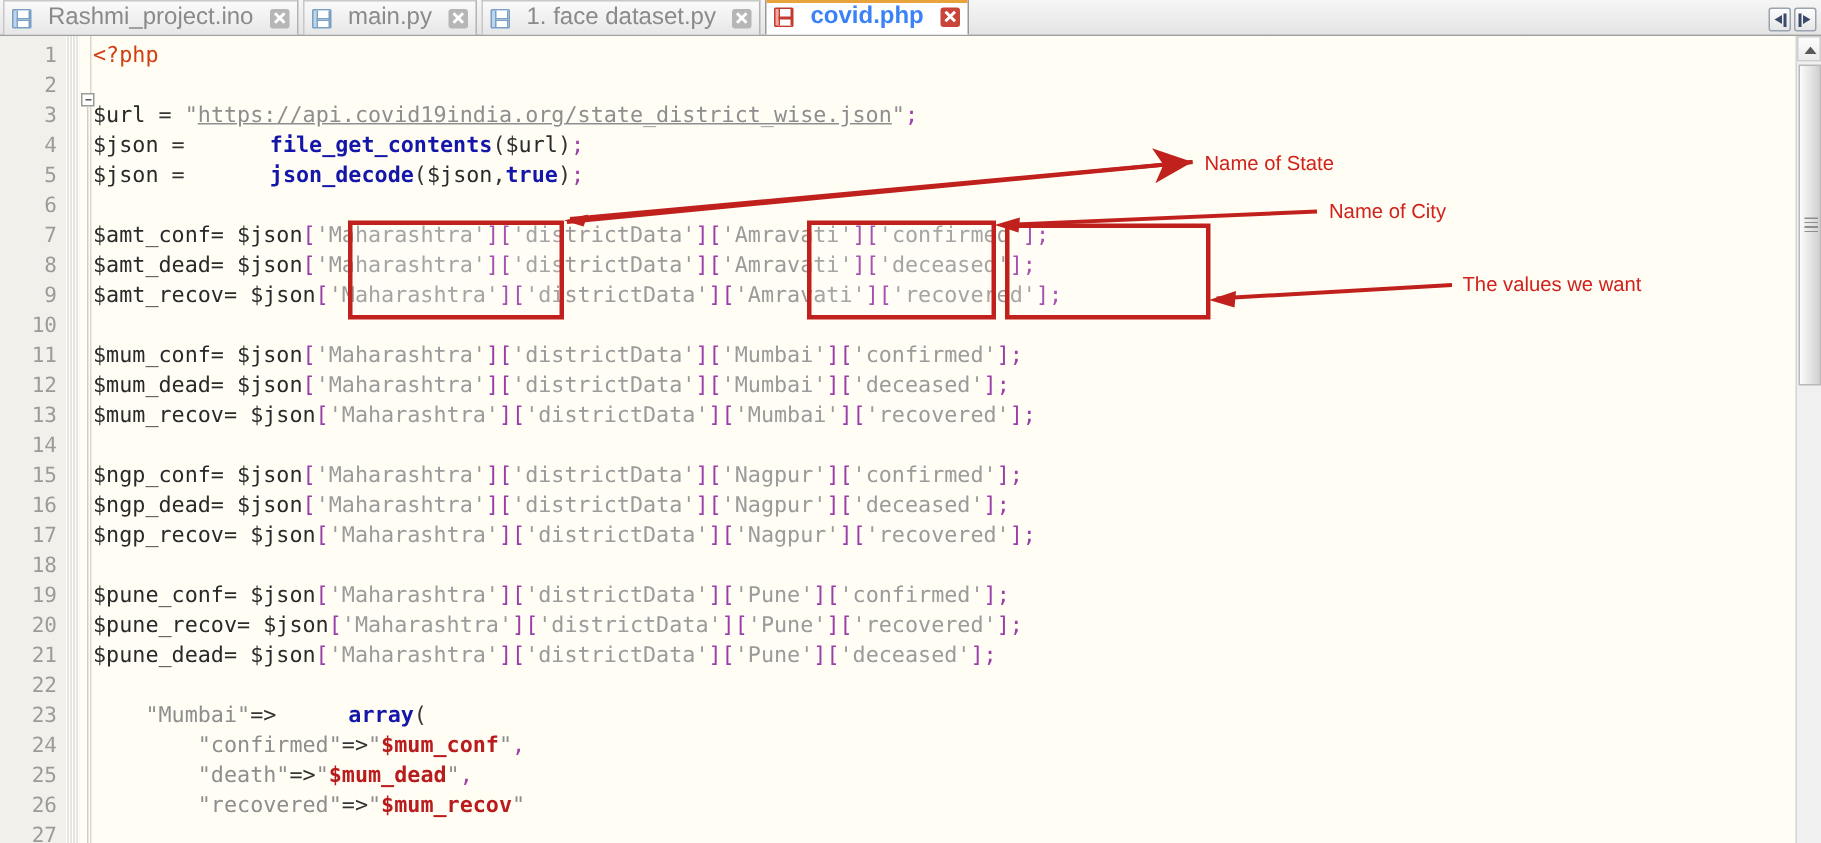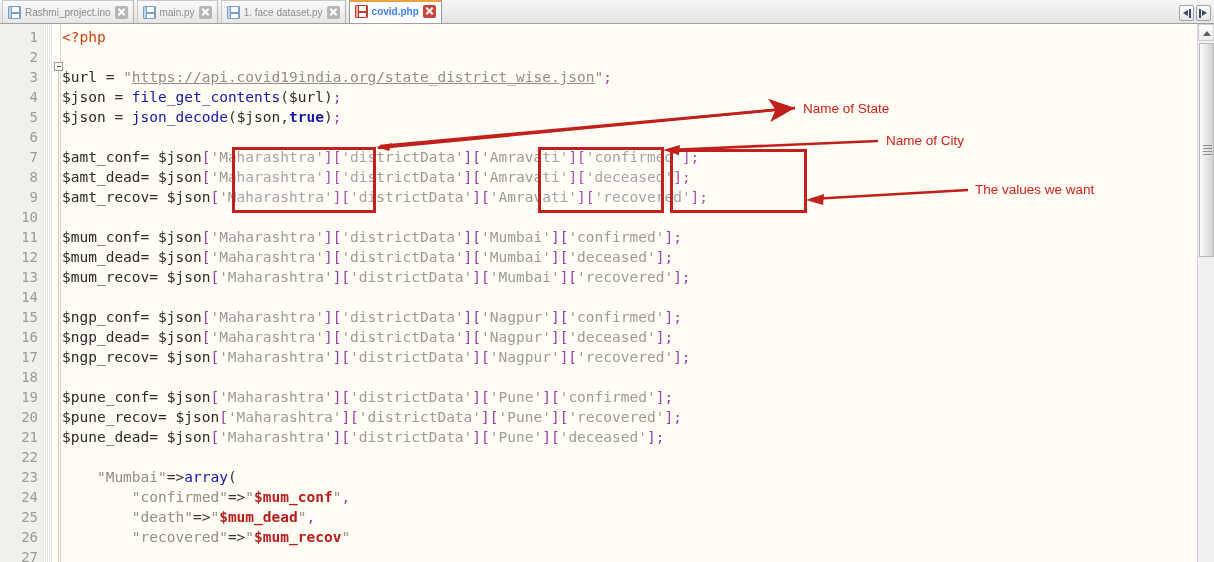--- a/index.html
+++ b/index.html
@@ -25,24 +25,24 @@
     border-bottom: 1px solid #a0a0a0;
     display: flex;
     align-items: flex-end;
     padding-left: 2px;
   }
   .tab {
     position: relative;
     height: 23px;
     display: flex;
     align-items: center;
-    gap: 4px;
+    gap: 11px;
     padding: 0 5px 0 5px;
     margin-right: 3px;
-    font-size: 10px;
+    font-size: 16px;
     color: #8a8a8a;
     background: linear-gradient(to bottom,#fafafa 0%, #efefef 60%, #e6e6e6 100%);
     border-left: 1px solid #c8c8c8;
     border-right: 1px solid #b4b4b4;
     border-top: 1px solid #c8c8c8;
     cursor: pointer;
     white-space: nowrap;
   }
   .tab.active {
     color: #3b82f6;
@@ -194,21 +194,21 @@
     font-size: 14.5px;
   }
   .cline {
     height: 20px;
     line-height: 20px;
     white-space: pre;
     color: #333333;
   }
   .c-php   { color: #cf4012; }
   .c-var   { color: #2a2a2a; }
-  .c-fn    { color: #1316a8; font-weight: normal; }
+  .c-fn    { color: #1316a8; font-weight: bold; margin-left: 48px; }
   .c-str   { color: #9b9b9b; }
   .c-url   { color: #8e8e8e; text-decoration: underline; }
   .c-brk   { color: #9b3fa8; }
   .c-kw    { color: #1316a8; font-weight: bold; }
   .c-punc  { color: #333333; }
   .c-dstr  { color: #8e8e8e; }
   .c-varin { color: #b91c1c; font-weight: bold; }
 
   .foldbox {
     position: absolute;

